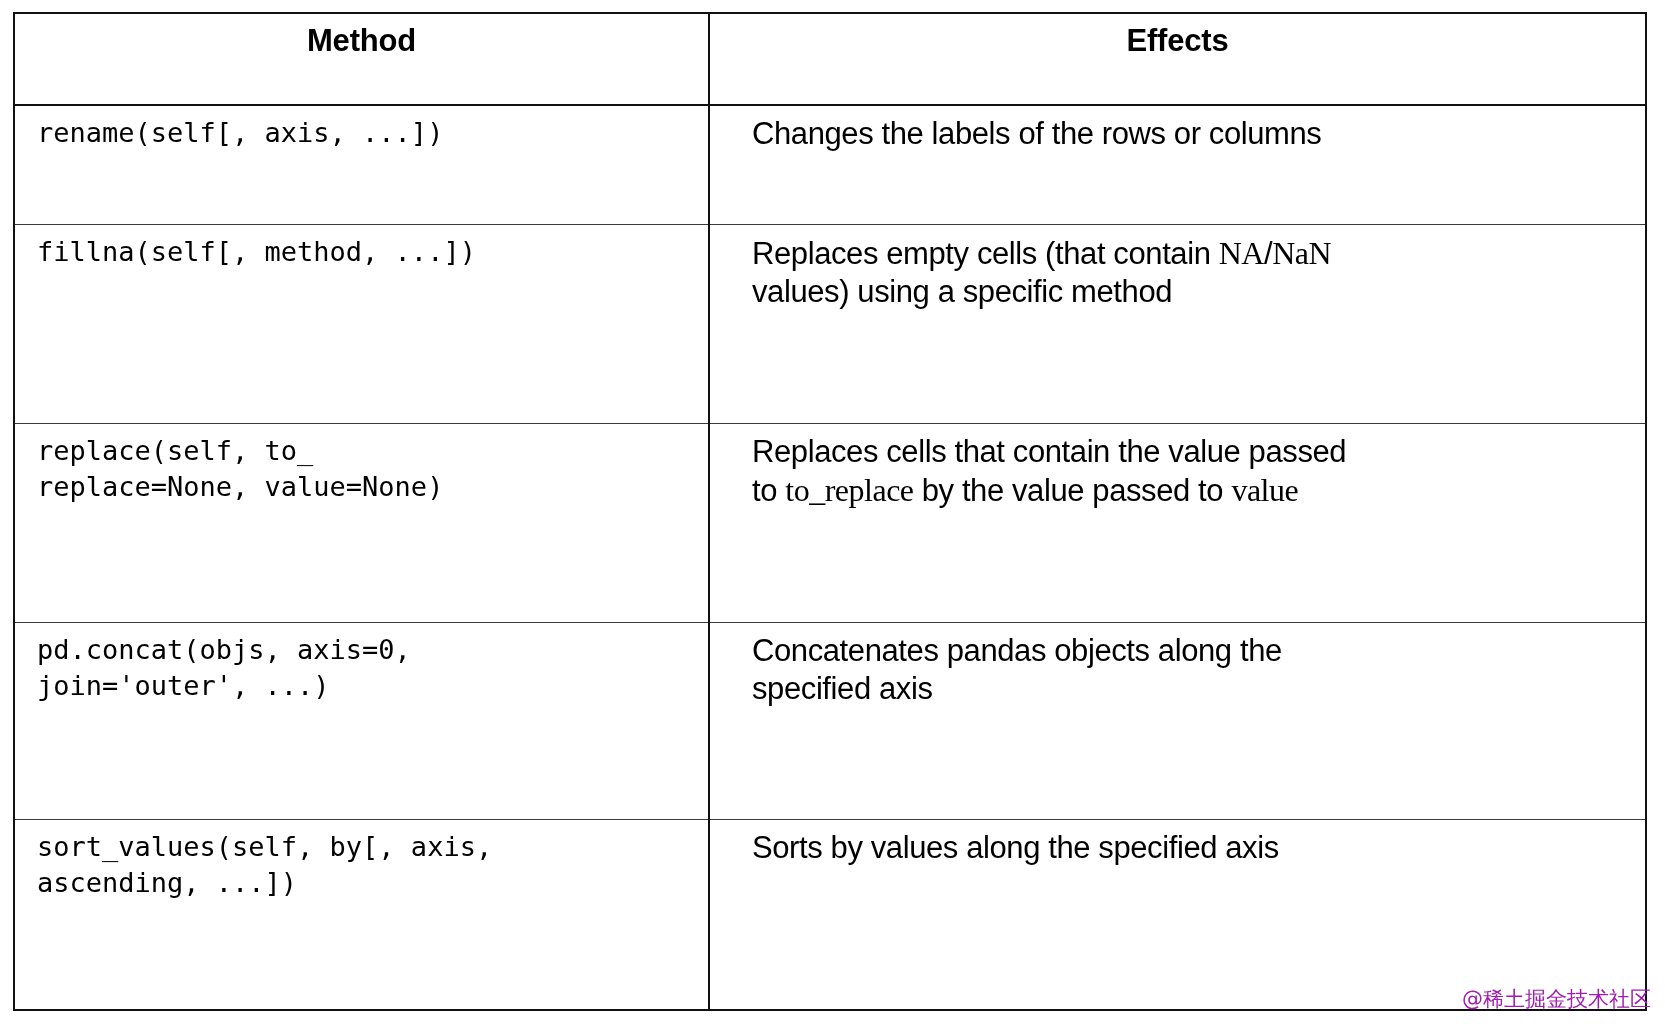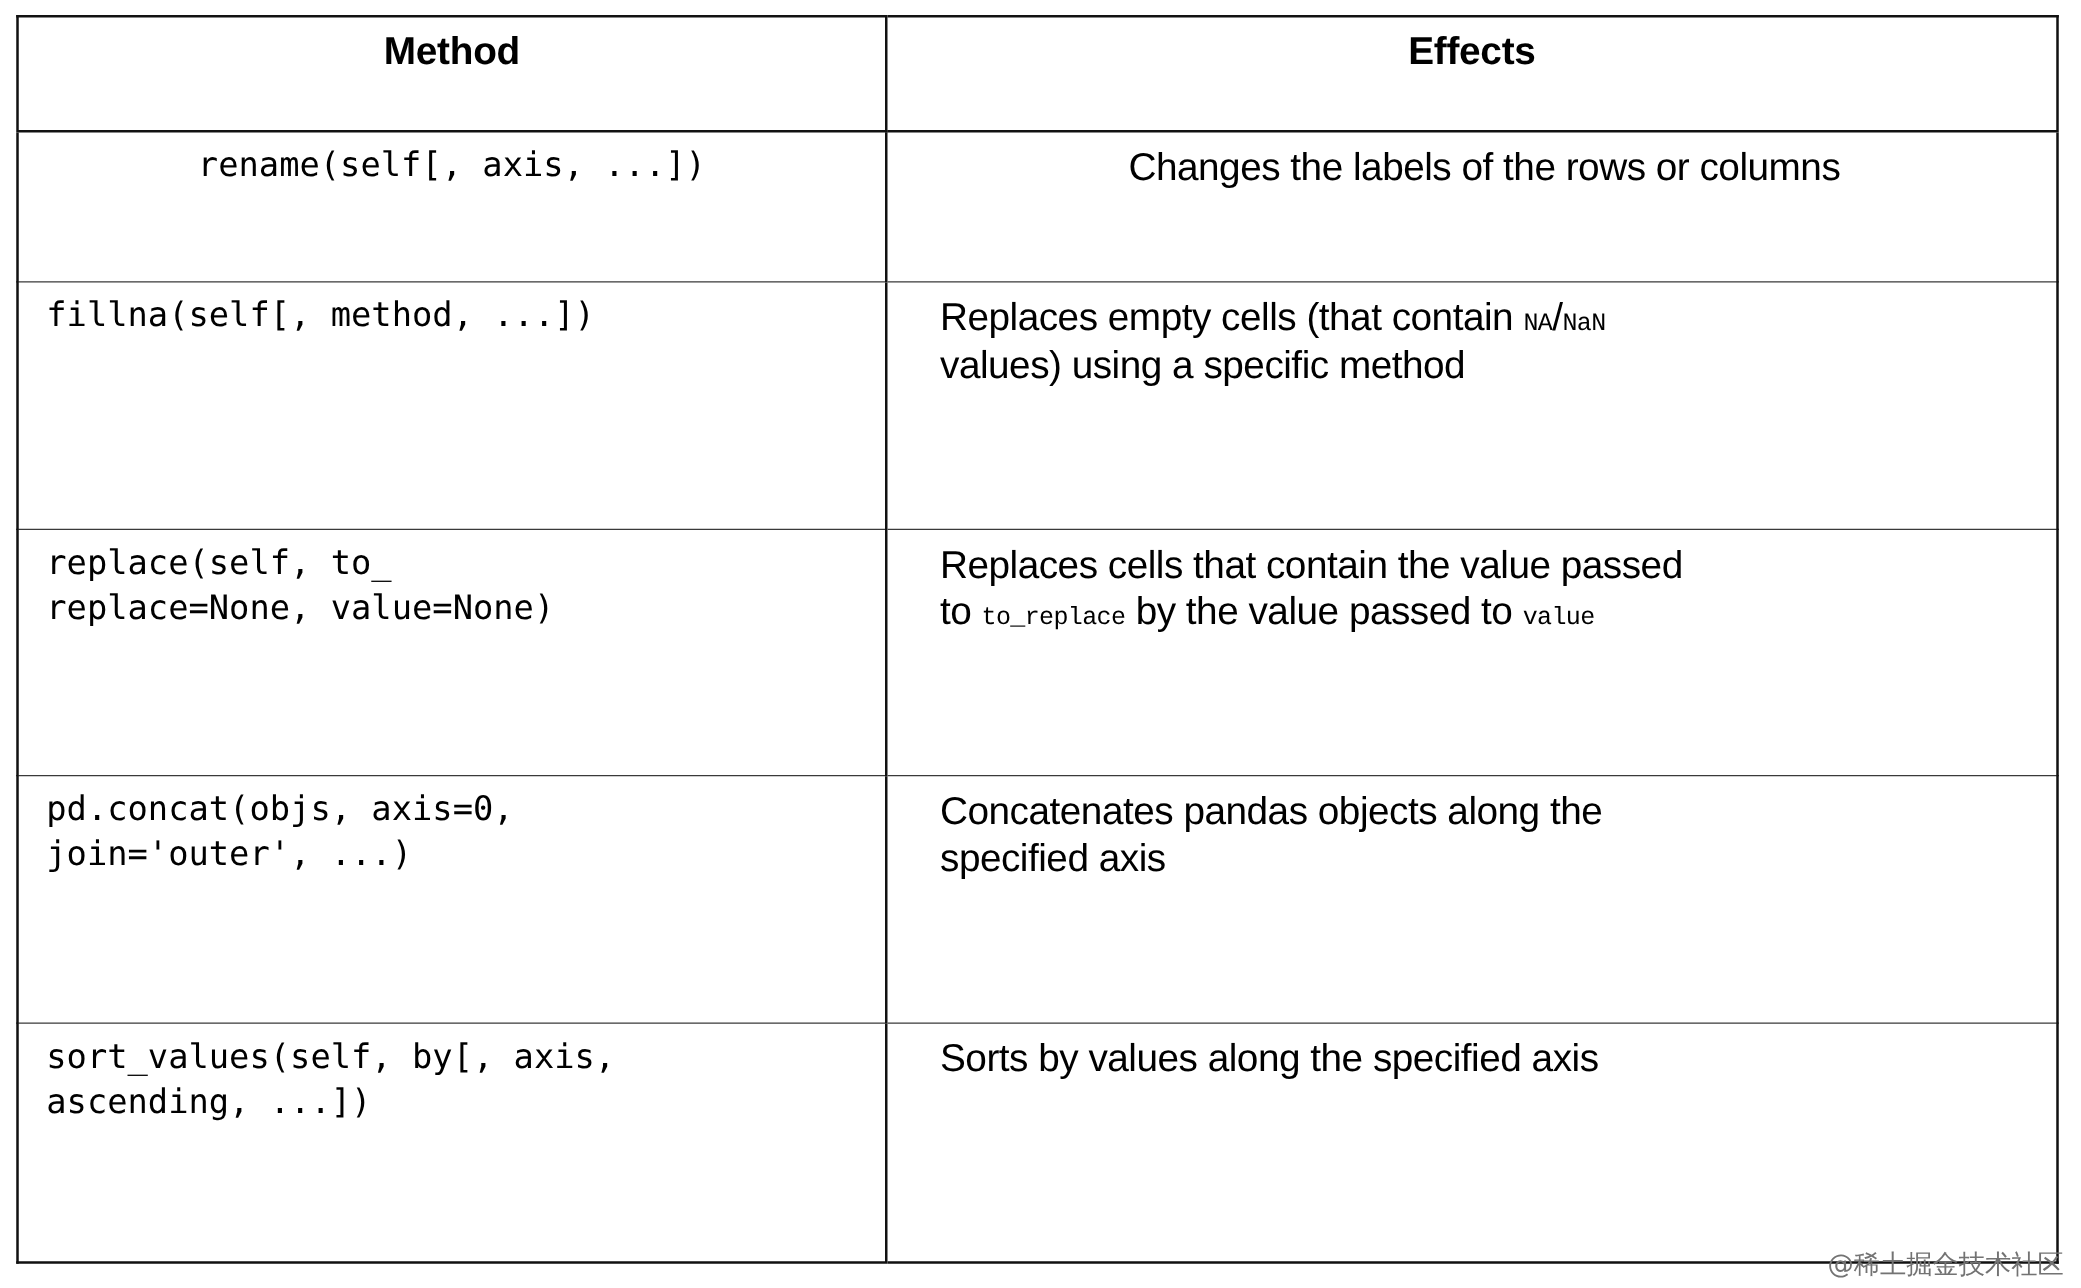--- a/index.html
+++ b/index.html
@@ -51,21 +51,21 @@
   thead th:last-child { border-right: none; border-radius: 21px; }
 
   tbody td {
     border-top: 1.5px solid #3a3a3a;
     border-right: 2px solid #111;
     vertical-align: top;
     padding: 9px 22px 10px 22px;
   }
   tbody td:last-child { border-right: none; }
 
-  tbody tr:first-child td { border-top: none; text-align: center; }
+  tbody tr:first-child td { border-top: none; }
 
   td.method-cell {
     font-family: "DejaVu Sans Mono", "Liberation Mono", monospace;
     font-size: 27px;
     line-height: 1.34;
     letter-spacing: 0px;
     white-space: pre-wrap;
     word-break: break-word;
   }
 
@@ -77,31 +77,31 @@
     transform-origin: left top;
     padding-left: 42px;
   }
 
   td.effects-cell .line {
     display: block;
     white-space: pre-wrap;
   }
 
   .code {
-    font-family: Liberation Mono, monospace;
-    font-size: 20px;
+    font-family: Liberation Serif, serif;
+    font-size: 32px;
     letter-spacing: -0.5px;
   }
 
   .watermark {
     position: absolute;
     right: 14px;
-    bottom: 5px;
+    bottom: 17px;
     font-size: 21px;
-    color: #737373;
+    color: #a21caf;
     font-family: "DejaVu Sans", sans-serif;
     white-space: nowrap;
     pointer-events: none;
   }
 </style>
 </head>
 <body>
 
 <div class="table-wrap">
   <table class="methods-table">

